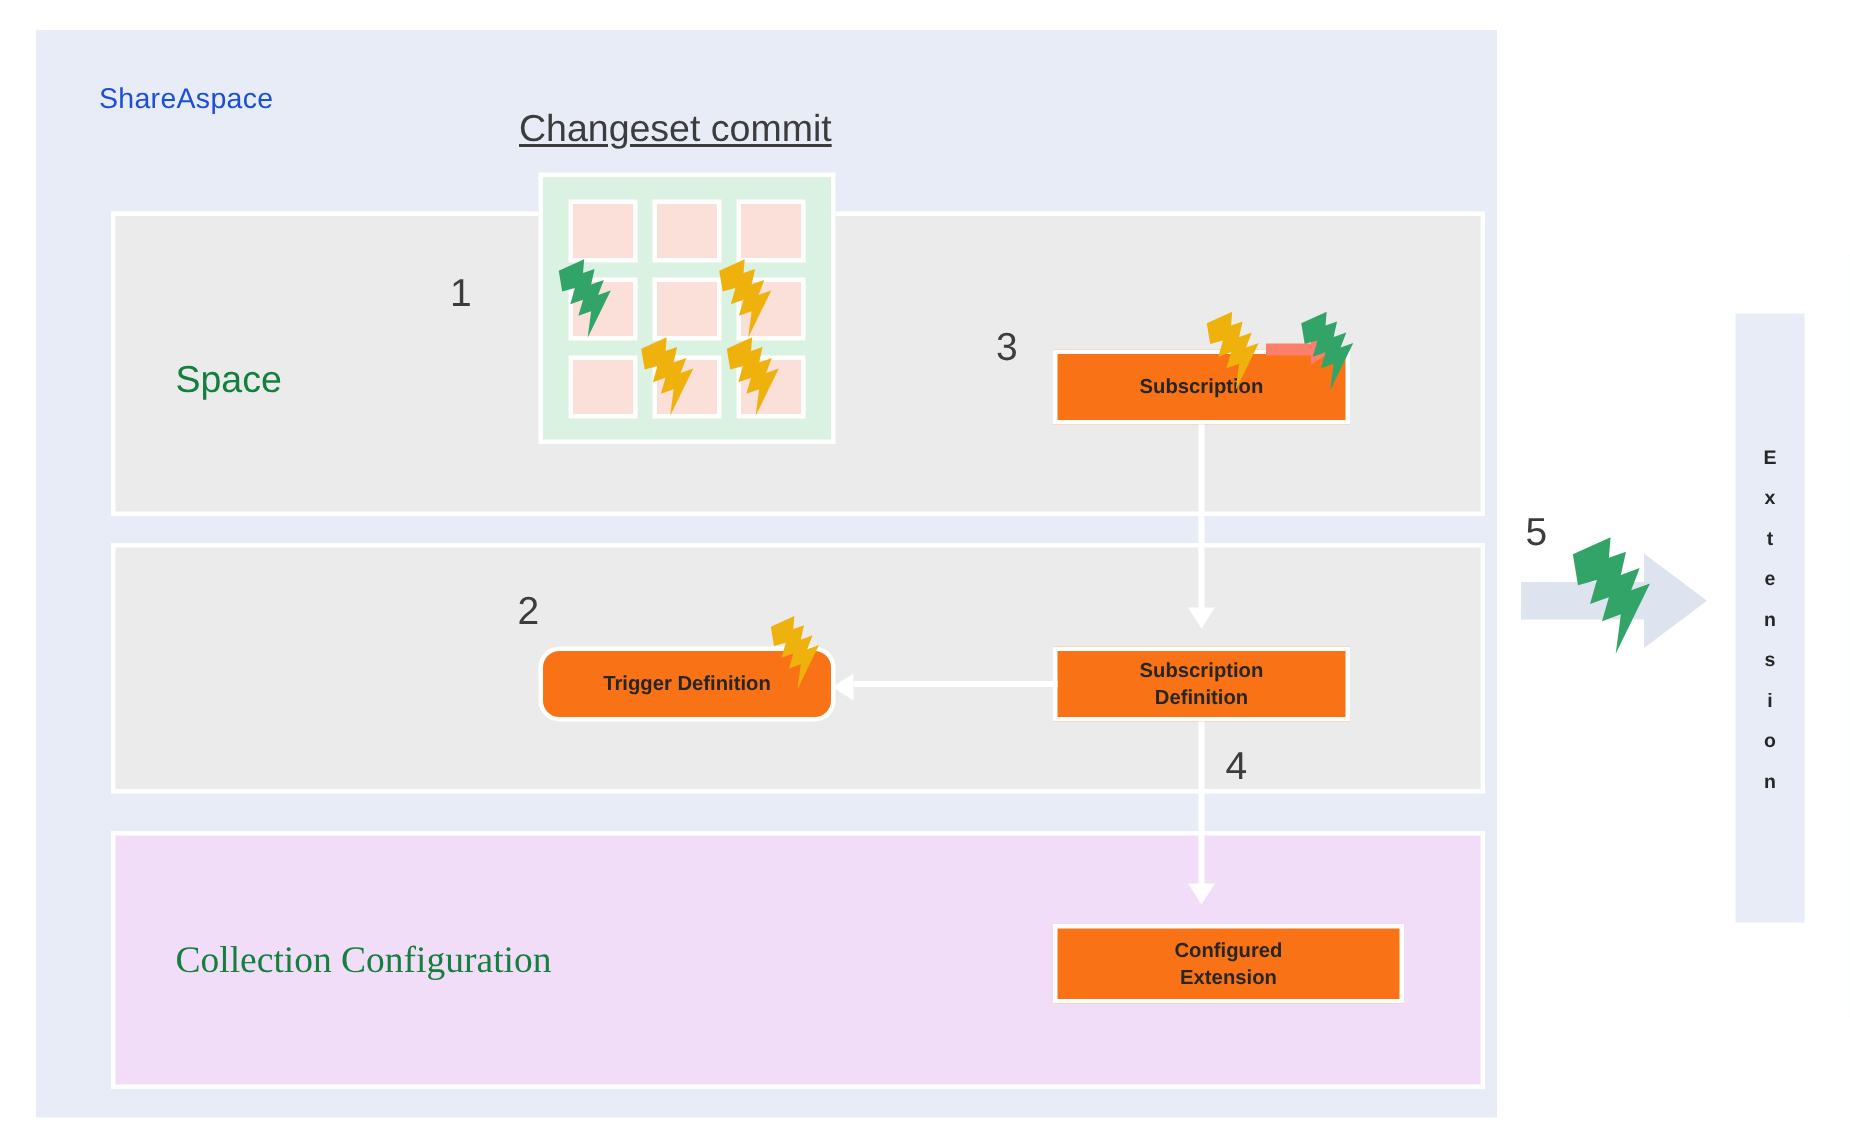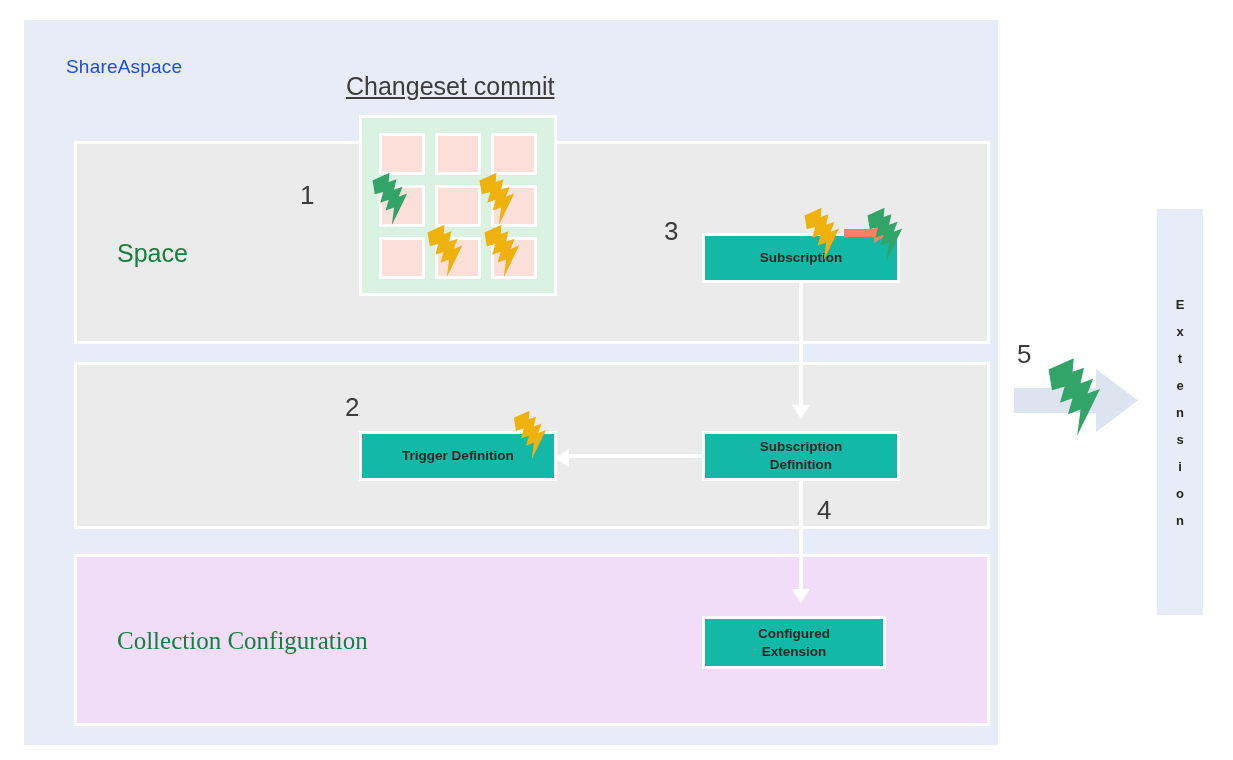--- a/index.html
+++ b/index.html
@@ -44,28 +44,28 @@
   #changeset-grid{
     position:absolute;left:335px;top:95px;width:198px;height:181px;
     background:#d9f2e2;border:3px solid #ffffff;box-sizing:border-box;
     display:grid;grid-template-columns:repeat(3,46px);grid-template-rows:repeat(3,42px);
     gap:10px;align-content:center;justify-content:center;
   }
   .grid-cell{background:#fbdfd9;border:3px solid #ffffff;box-sizing:border-box;}
 
   
   .node-box{
-    position:absolute;background:#14b8a6;border:3px solid #ffffff;box-sizing:border-box;
+    position:absolute;background:#f97316;border:3px solid #ffffff;box-sizing:border-box;
     display:flex;align-items:center;justify-content:center;text-align:center;
     font-size:13.5px;font-weight:bold;color:#262626;line-height:1.32;white-space:pre-line;
   }
   #node-subscription      {left:678px;top:213px;width:198px;height:50px;}
   #node-subscription-def  {left:678px;top:411px;width:198px;height:50px;}
-  #node-trigger-def       {left:335px;top:411px;width:198px;height:50px;}
-  #node-configured-ext    {left:678px;top:596px;width:184px;height:53px;}
+  #node-trigger-def       {left:335px;top:411px;width:198px;height:50px;border-radius:14px;}
+  #node-configured-ext    {left:678px;top:596px;width:234px;height:53px;}
 
   
   .arrow-line{position:absolute;background:#ffffff;}
   #conn-sub-v   {left:775px;top:263px;width:4px;height:124px;}
   #conn-sub-head{left:768px;top:385px;width:0;height:0;
                  border-left:9px solid transparent;border-right:9px solid transparent;
                  border-top:14px solid #ffffff;position:absolute;}
   #conn-cfg-v   {left:775px;top:461px;width:4px;height:110px;}
   #conn-cfg-head{left:768px;top:569px;width:0;height:0;
                  border-left:9px solid transparent;border-right:9px solid transparent;

